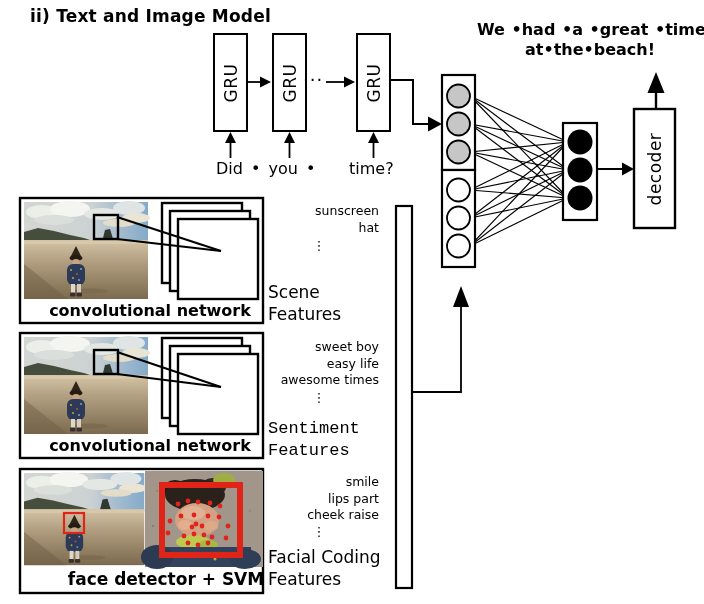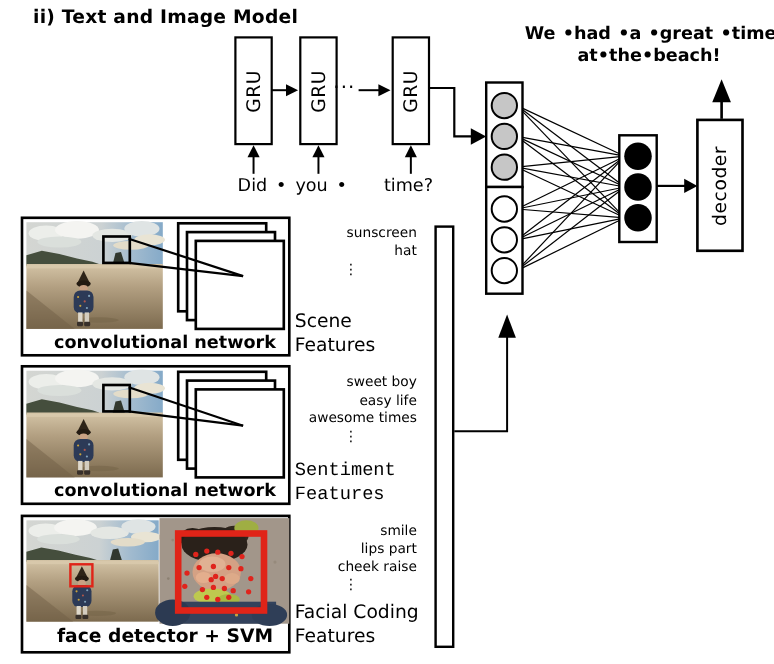--- a/index.html
+++ b/index.html
@@ -14,21 +14,21 @@
     position:absolute; transform:translate(-50%,-50%) rotate(-90deg);
     font-size:17px; white-space:nowrap; letter-spacing:.5px;
   }
   .io-text { font-size:16px; word-spacing:3px; }
   .out-text { font-size:16px; line-height:20px; text-align:center; width:226px; word-spacing:1px;font-weight:bold; }
   .dots { font-size:18px; letter-spacing:1px; }
   .kw { font-size:12.5px; line-height:16.5px; text-align:right; width:120px; }
   .more { font-size:13px; text-align:center; width:120px; line-height:13px; }
   .feat { font-size:17px; line-height:22px; }
   .caption { font-size:16px; text-align:center; width:260px;font-weight:bold; }
-  .caption3 { font-size:17px; }
+  .caption3 { font-size:17px;padding-left:16px; }
 </style>
 </head>
 <body>
 
 <div class="canvas">
 
 <svg width="704" height="604" viewBox="0 0 704 604">
   <defs>
     <linearGradient id="skyGrad" x1="0" y1="0" x2="1" y2="0">
       <stop offset="0" stop-color="#d4d6d2"></stop>

